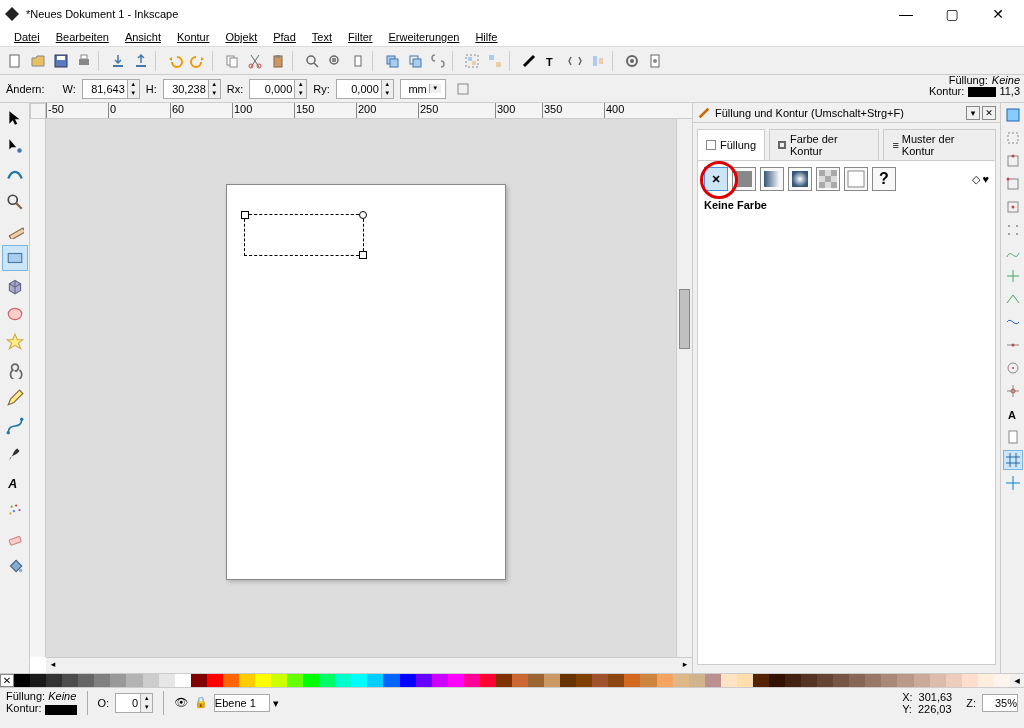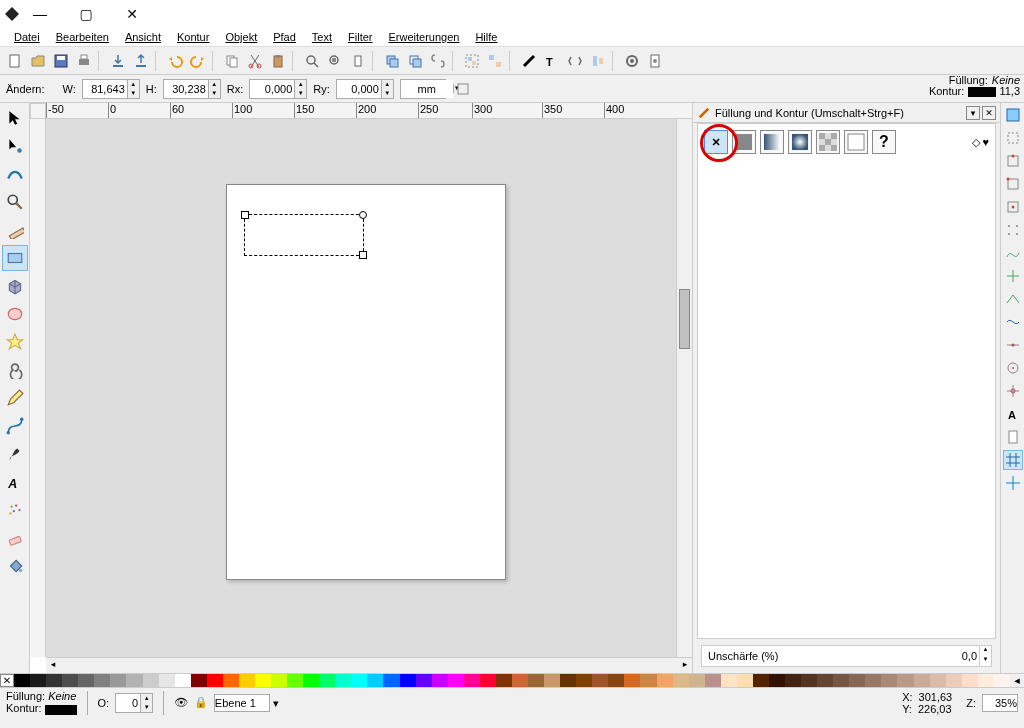--- a/index.html
+++ b/index.html
@@ -88,20 +88,21 @@
 </style>
 </head>
 <body>
 
 <div class="titlebar">
   <span class="icon">
     <svg viewBox="0 0 16 16">
         <polygon points="8,1 15,8 8,15 1,8" fill="#222"></polygon>
       </svg>
   </span>
+  <span class="title">*Neues Dokument 1 - Inkscape</span>
   <div class="win-btns">
     <span class="win-btn">—</span>
     <span class="win-btn">▢</span>
     <span class="win-btn">✕</span>
   </div>
 </div>
 
 <div class="menubar">
   <span class="menu-item"><span class="ul">Datei</span></span>
   <span class="menu-item"><span class="ul">Bearbeiten</span></span>
@@ -299,21 +300,21 @@
     </span>
   <span>Ry:</span>
   <span class="spinbox">
       <input value="0,000" style="">
       <span class="spins">
         <div>▲</div>
         <div>▼</div>
       </span>
     </span>
   <span class="spinbox" style="width:46px">
-      <input style="width: 52px; text-align: center;" value="mm">
+      <input style="width: 28px;" value="mm">
       <span class="spins">
         <div>▼</div>
       </span>
     </span>
   <span class="tb-btn">
       <svg viewBox="0 0 16 16">
         <rect x="3" y="3" width="10" height="10" fill="none" stroke="#888"></rect>
       </svg>
     </span>
   <div class="fillinfo">
@@ -426,21 +427,21 @@
     <div class="rulers-h">
       <div class="ruler-corner"></div>
       <div class="ruler-h" id="ruler-h">
           <span class="tick" style="left: 0px;">-50</span>
           <span class="tick" style="left: 62px;">0</span>
           <span class="tick" style="left: 124px;">60</span>
           <span class="tick" style="left: 186px;">100</span>
           <span class="tick" style="left: 248px;">150</span>
           <span class="tick" style="left: 310px;">200</span>
           <span class="tick" style="left: 372px;">250</span>
-          <span class="tick" style="left: 426px;">300</span>
+          <span class="tick" style="left: 449px;">300</span>
           <span class="tick" style="left: 496px;">350</span>
           <span class="tick" style="left: 558px;">400</span>
         </div>
     </div>
     <div class="canvas-row">
       <div class="ruler-v"></div>
       <div class="viewport">
         <div class="page"></div>
         <div class="rect-obj">
           <span class="handle tl"></span>
@@ -464,20 +465,34 @@
     <div class="panel-body">
       <div class="panel-head">
         <svg width="14" height="14" viewBox="0 0 16 16">
             <path d="M3 13l10-10" stroke="#c60" stroke-width="3"></path>
           </svg>
         <span>Füllung und Kontur (Umschalt+Strg+F)</span>
         <span class="x">
           <span class="xb">▾</span>
           <span class="xb">✕</span>
         </span>
+      </div>
+      <div class="tabs">
+        <span class="tab active">
+            <span class="sw" style="background:#fff"></span>
+            <span>Füllung</span>
+          </span>
+        <span class="tab">
+            <span class="sw" style="border:2px solid #666;width:8px;height:8px"></span>
+            <span>Farbe der Kontur</span>
+          </span>
+        <span class="tab">
+            <span style="letter-spacing:-1px">≡</span>
+            <span>Muster der Kontur</span>
+          </span>
       </div>
       <div class="fill-body">
         <div class="redring"></div>
         <div class="fill-btns">
           <span class="fill-btn sel">
               <b>✕</b>
             </span>
           <span class="fill-btn">
               <svg width="18" height="18">
                 <rect x="1" y="1" width="16" height="16" fill="#888"></rect>
@@ -521,30 +536,23 @@
               </svg>
             </span>
           <span class="fill-btn">
               <b style="font-size:16px">?</b>
             </span>
           <span class="lock" style="display:flex;gap:2px">
               <span>◇</span>
               <span>♥</span>
             </span>
         </div>
+        <div class="nofill-lbl">Keine Farbe</div>
       </div>
       <div class="sliders">
-        <div class="slider-row">
-          <span class="lbl">Unschärfe (%)</span>
-          <span class="val">0,0</span>
-          <span class="spins">
-              <div>▲</div>
-              <div>▼</div>
-            </span>
-        </div>
       </div>
     </div>
 
     <div class="right-tools">
       <span class="rt">
           <svg width="16" height="16">
             <rect x="2" y="2" width="12" height="12" fill="#8cf" stroke="#26a"></rect>
           </svg>
         </span>
       <span class="rt">

